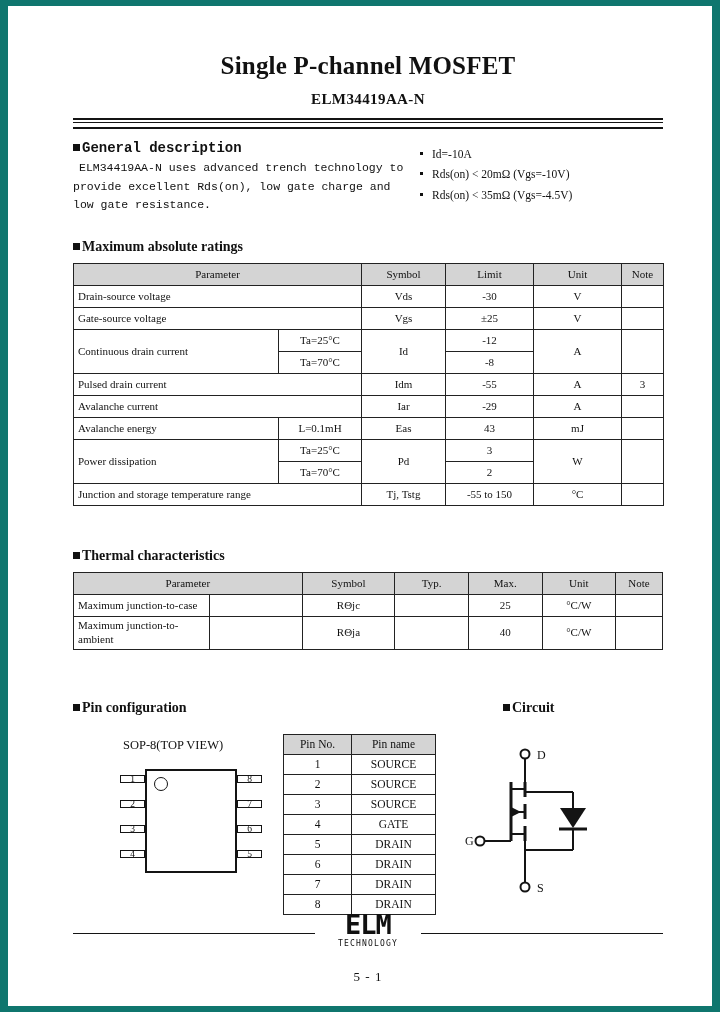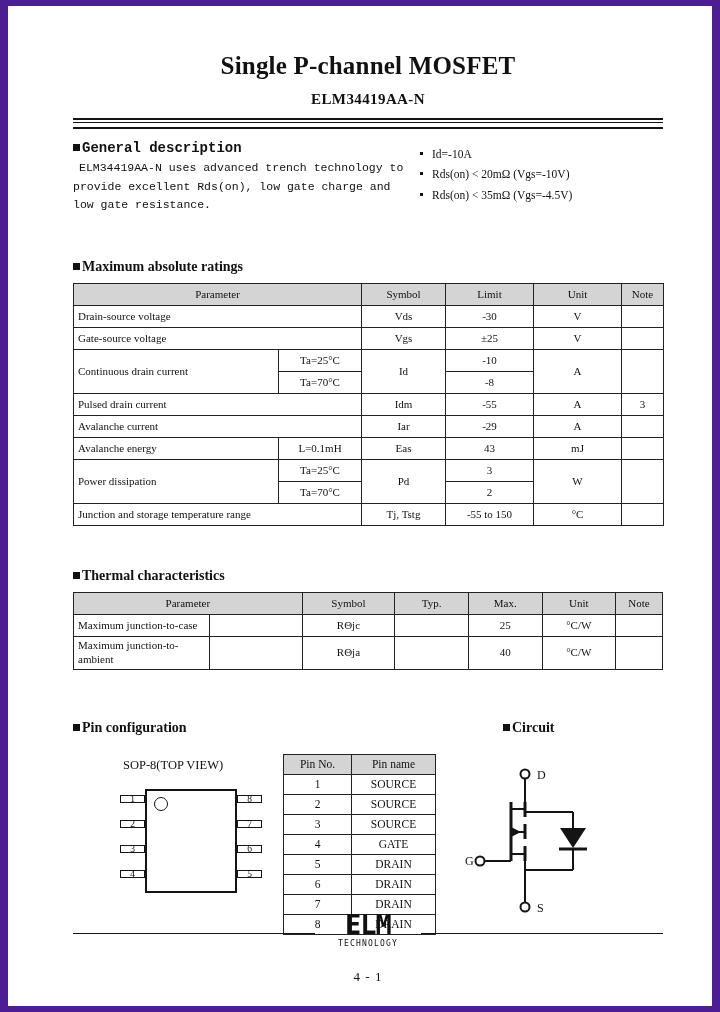--- a/index.html
+++ b/index.html
@@ -13,21 +13,21 @@
     position: relative;
     font-family: "Liberation Serif", "DejaVu Serif", serif;
     color: #111111;
     overflow: hidden;
   }
   .page {
     position: absolute;
     left: 0; top: 0;
     width: 720px;
     height: 1012px;
-    background: #4c1d95;
+    background: #0f766e;
   }
   .sheet {
     position: absolute;
     left: 8px; top: 6px;
     width: 704px;
     height: 1000px;
     background: #ffffff;
   }
   .content {
     position: absolute;
@@ -129,21 +129,21 @@
     font-weight: normal;
     line-height: 1.25;
   }
   table.dt thead th {
     background: #d4d4d4;
     text-align: center;
   }
   .c { text-align: center; }
   .l { text-align: left; }
 
-  .sec-block { margin-top: 44px; }
+  .sec-block { margin-top: 24px; }
   .tbl-wrap { margin-top: 8px; }
 
   
   .pin-row {
     display: flex;
     margin-top: 10px;
   }
   .pin-left { width: 360px; position: relative; }
   .pin-right { width: 230px; position: relative; }
 
@@ -334,21 +334,21 @@
                 <td colspan="2" class="l">Gate-source voltage</td>
                 <td class="c">Vgs</td>
                 <td class="c">±25</td>
                 <td class="c">V</td>
                 <td class="c"></td>
               </tr>
               <tr>
                 <td rowspan="2" class="l">Continuous drain current</td>
                 <td class="c">Ta=25°C</td>
                 <td rowspan="2" class="c">Id</td>
-                <td class="c">-10</td>
+                <td class="c">-12</td>
                 <td rowspan="2" class="c">A</td>
                 <td rowspan="2" class="c"></td>
               </tr>
               <tr>
                 <td class="c">Ta=70°C</td>
                 <td class="c">-8</td>
               </tr>
               <tr>
                 <td colspan="2" class="l">Pulsed drain current</td>
                 <td class="c">Idm</td>
@@ -585,17 +585,17 @@
 
     <div class="footer">
       <div class="foot-rules">
         <div class="rl left"></div>
         <div class="rl right"></div>
         <div class="logo">
           <div class="logo-el">ELM</div>
           <div class="logo-sub">TECHNOLOGY</div>
         </div>
       </div>
-      <div class="page-num">4 - 1</div>
+      <div class="page-num">5 - 1</div>
     </div>
 
   </div>
 </div>
 
 </body></html>

